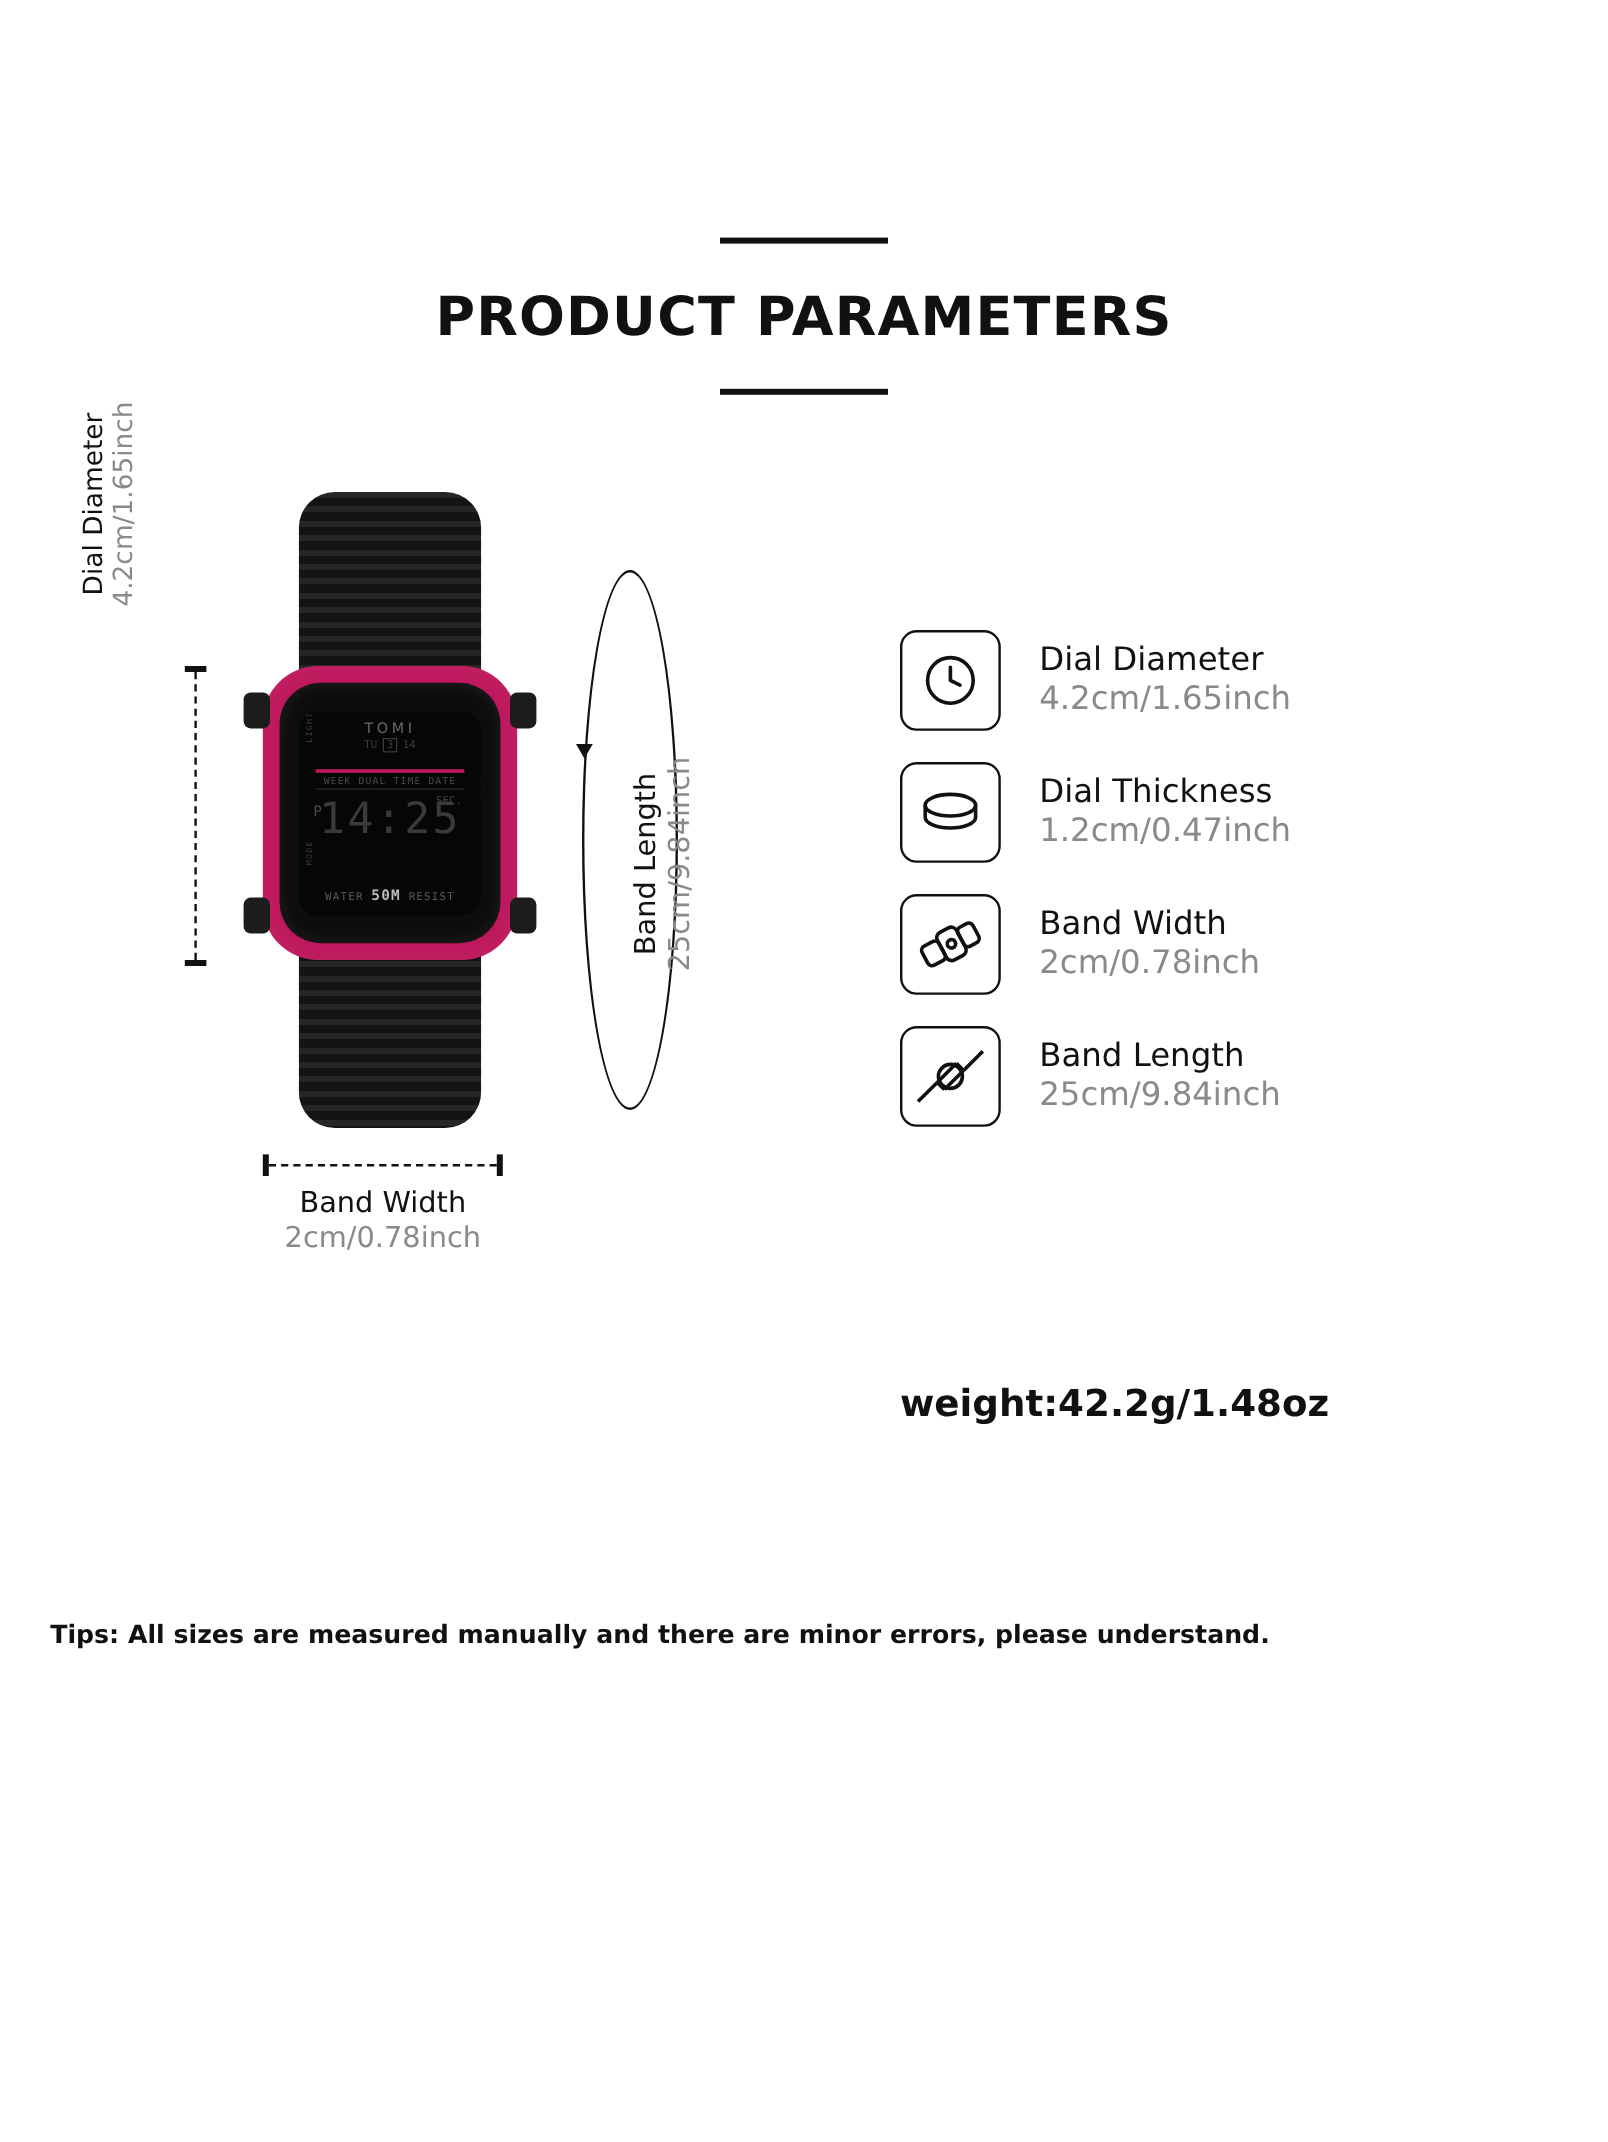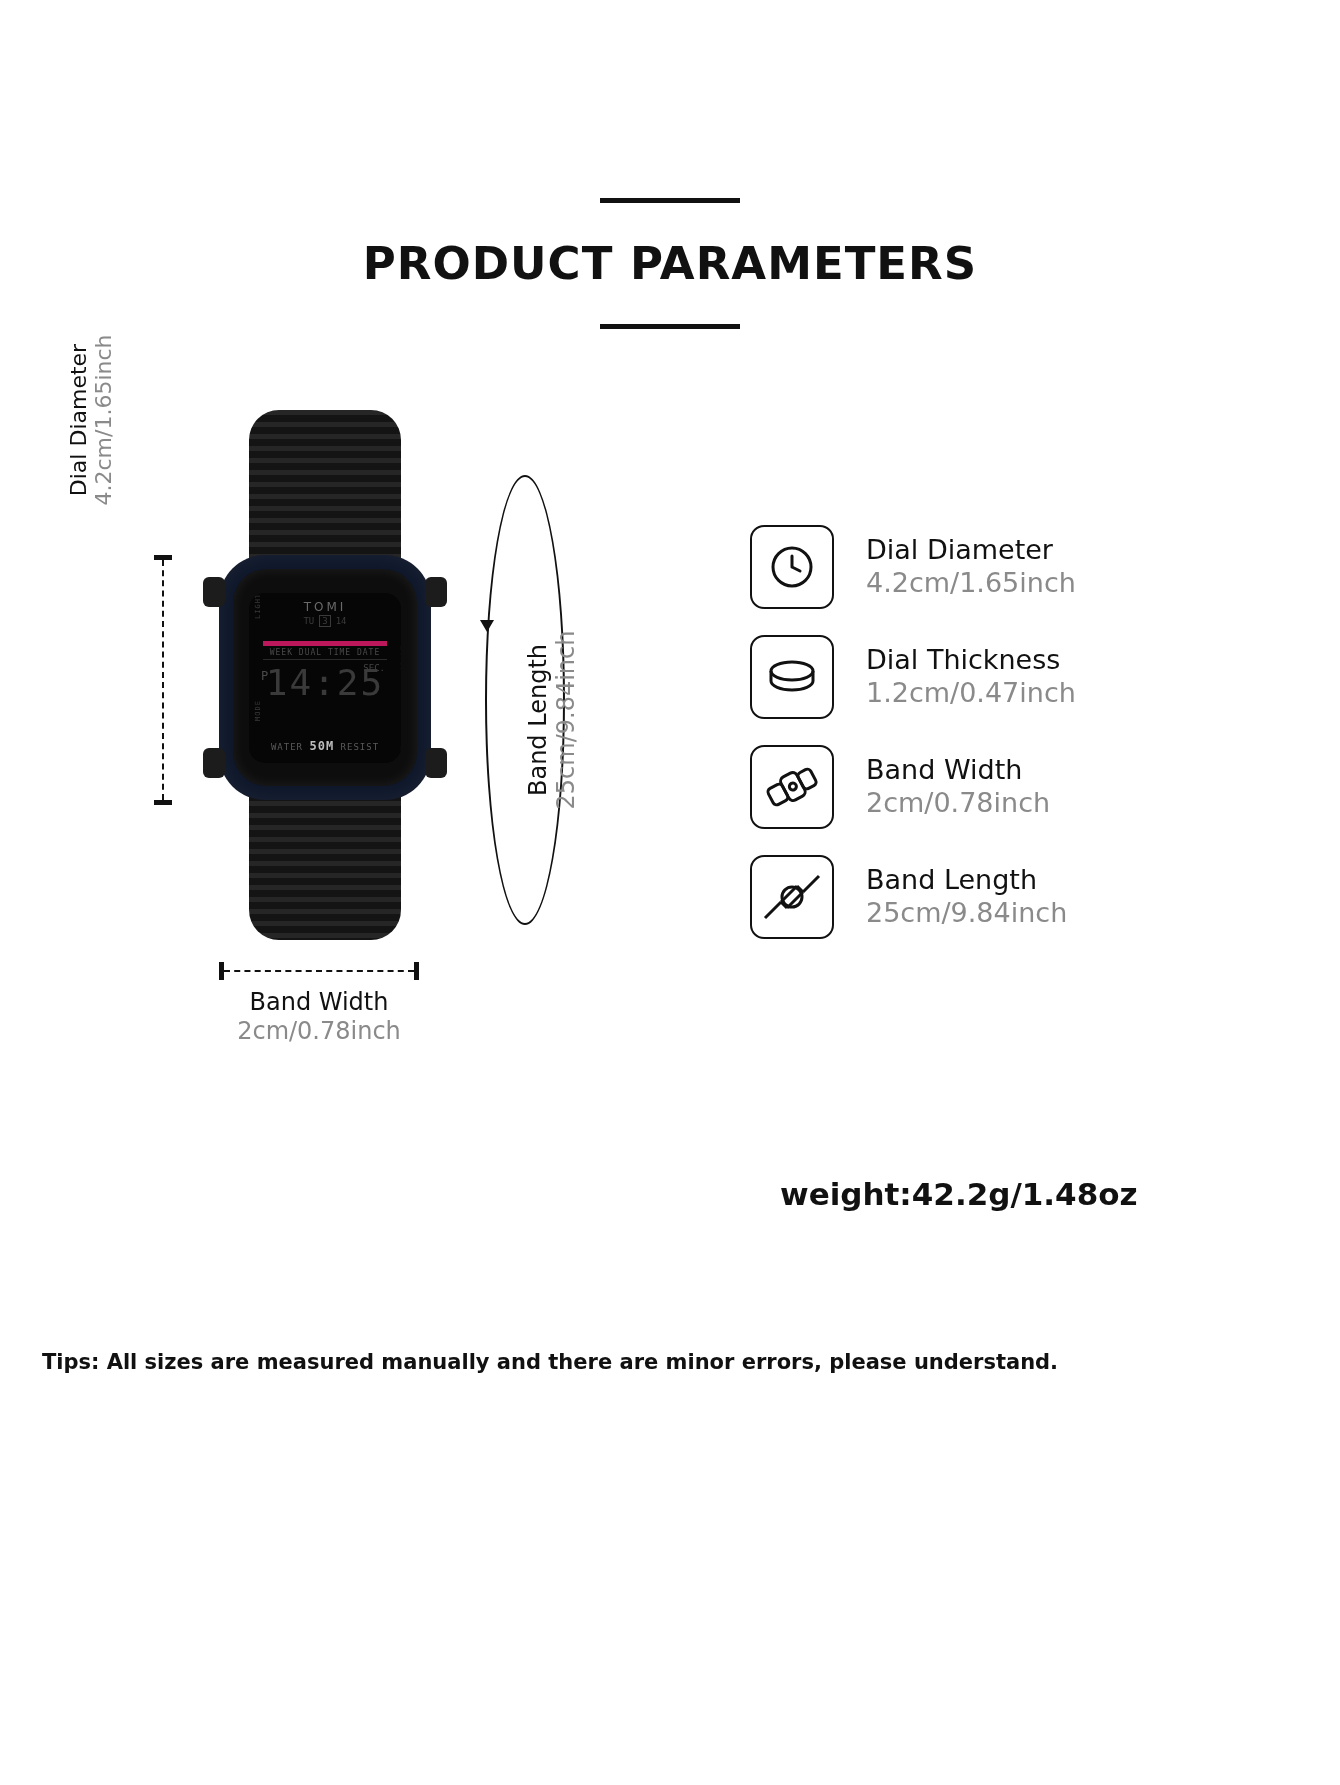--- a/index.html
+++ b/index.html
@@ -113,21 +113,21 @@
     bottom: 0;
     height: 175px;
     border-radius: 12px 12px 30px 30px;
   }
   .case {
     position: absolute;
     left: -6px;
     top: 145px;
     width: 212px;
     height: 245px;
-    background: #0f172a;
+    background: #be185d;
     border-radius: 46px;
     box-shadow: inset 0 0 22px rgba(255,255,255,0.06);
   }
   .case::before {
     content: "";
     position: absolute;
     left: 14px; top: 14px; right: 14px; bottom: 14px;
     border-radius: 34px;
     background: #0d0d0d;
     box-shadow: inset 0 0 14px rgba(255,255,255,0.08);
@@ -194,21 +194,21 @@
   .lcd-side.reset { right: 1px; top: 152px; transform: rotate(-90deg); transform-origin: right top;}
   .lcd-func {
     position: absolute;
     top: 48px;
     left: 14px;
     right: 14px;
     text-align: center;
     font-size: 8px;
     letter-spacing: 1px;
     color: #4a4a4a;
-    border-top: 5px solid #be185d;
+    border-top: 3px solid #be185d;
     border-bottom: 1px solid #2a2a2a;
     padding: 2px 0;
   }
   .lcd-main {
     position: absolute;
     top: 72px;
     left: 0;
     width: 100%;
     text-align: center;
     font-size: 36px;
@@ -338,25 +338,24 @@
     line-height: 1.22;
   }
   .spec-text .l2 {
     font-size: 27px;
     color: #8a8a8a;
     line-height: 1.22;
   }
   .weight {
     position: absolute;
     left: 750px;
-    top: 1176px;
+    top: 1152px;
     font-size: 31px;
     font-weight: bold;
     color: #111;
-    margin-left: 30px;
   }
 
   
   .tips {
     position: absolute;
     top: 1350px;
     left: 0;
     width: 1100px;
     text-align: center;
     font-size: 21px;

